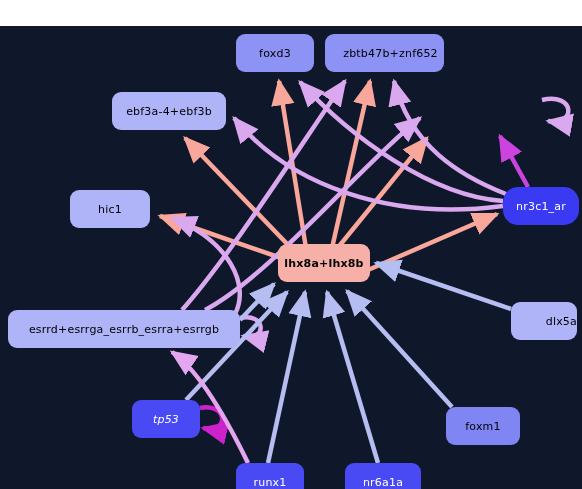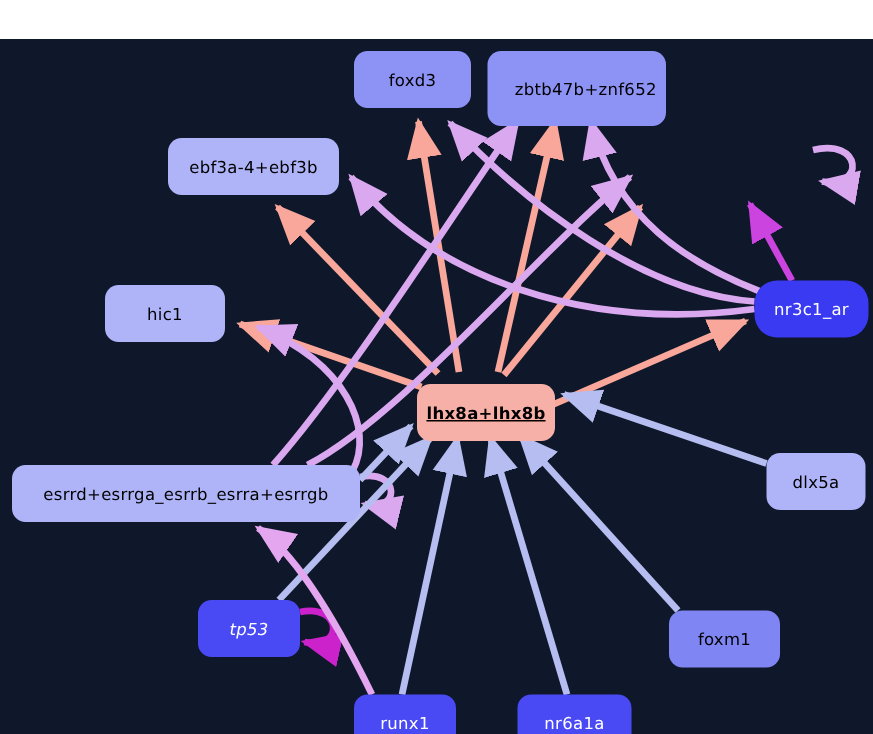--- a/index.html
+++ b/index.html
@@ -105,46 +105,46 @@
 
     <g>
       <path d="M 248,437 C 230,400 200,345 172,326" stroke="#e3a6ef" stroke-width="4.5" fill="none" marker-end="url(#ah-violet2)"></path>
     </g>
   </svg>
 
   <div class="node" style="left:236px; top:8px; width:78px; height:38px; background:#8d93f4; color:#000000;">
     <span class="node-label">foxd3</span>
   </div>
 
-  <div class="node" style="left:325px; top:8px; width:119px; height:50px; background:#8d93f4; color:#000000;padding-left:12px;">
+  <div class="node" style="left:325px; top:8px; width:119px; height:38px; background:#8d93f4; color:#000000;padding-left:12px;">
     <span class="node-label">zbtb47b+znf652</span>
   </div>
 
   <div class="node" style="left:112px; top:66px; width:114px; height:38px; background:#aeb4f7; color:#000000;">
     <span class="node-label">ebf3a-4+ebf3b</span>
   </div>
 
 
   <div class="node" style="left:70px; top:164px; width:80px; height:38px; background:#aeb4f7; color:#000000;">
     <span class="node-label">hic1</span>
   </div>
 
   <div class="node" style="left:503px; top:161px; width:76px; height:38px; background:#3a3af2; color:#ffffff;border-radius:15px;">
     <span class="node-label">nr3c1_ar</span>
   </div>
 
-  <div class="node" style="left:278px; top:230px; width:92px; height:38px; background:#f7b0a8; color:#000000; font-weight:600;text-decoration:underline;">
+  <div class="node" style="left:278px; top:218px; width:92px; height:38px; background:#f7b0a8; color:#000000; font-weight:600;">
     <span class="node-label">lhx8a+lhx8b</span>
   </div>
 
   <div class="node" style="left:8px; top:284px; width:232px; height:38px; background:#aeb4f7; color:#000000;">
     <span class="node-label">esrrd+esrrga_esrrb_esrra+esrrgb</span>
   </div>
 
-  <div class="node" style="left:511px; top:276px; width:66px; height:38px; background:#aeb4f7; color:#000000;">
+  <div class="node" style="left:511px; top:276px; width:66px; height:38px; background:#aeb4f7; color:#000000;justify-content:flex-end;">
     <span class="node-label">dlx5a</span>
   </div>
 
   <div class="node" style="left:132px; top:374px; width:68px; height:38px; background:#4a4af5; color:#ffffff;font-style:italic;">
     <span class="node-label">tp53</span>
   </div>
 
   <div class="node" style="left:446px; top:381px; width:74px; height:38px; background:#7f86f3; color:#000000;">
     <span class="node-label">foxm1</span>
   </div>

